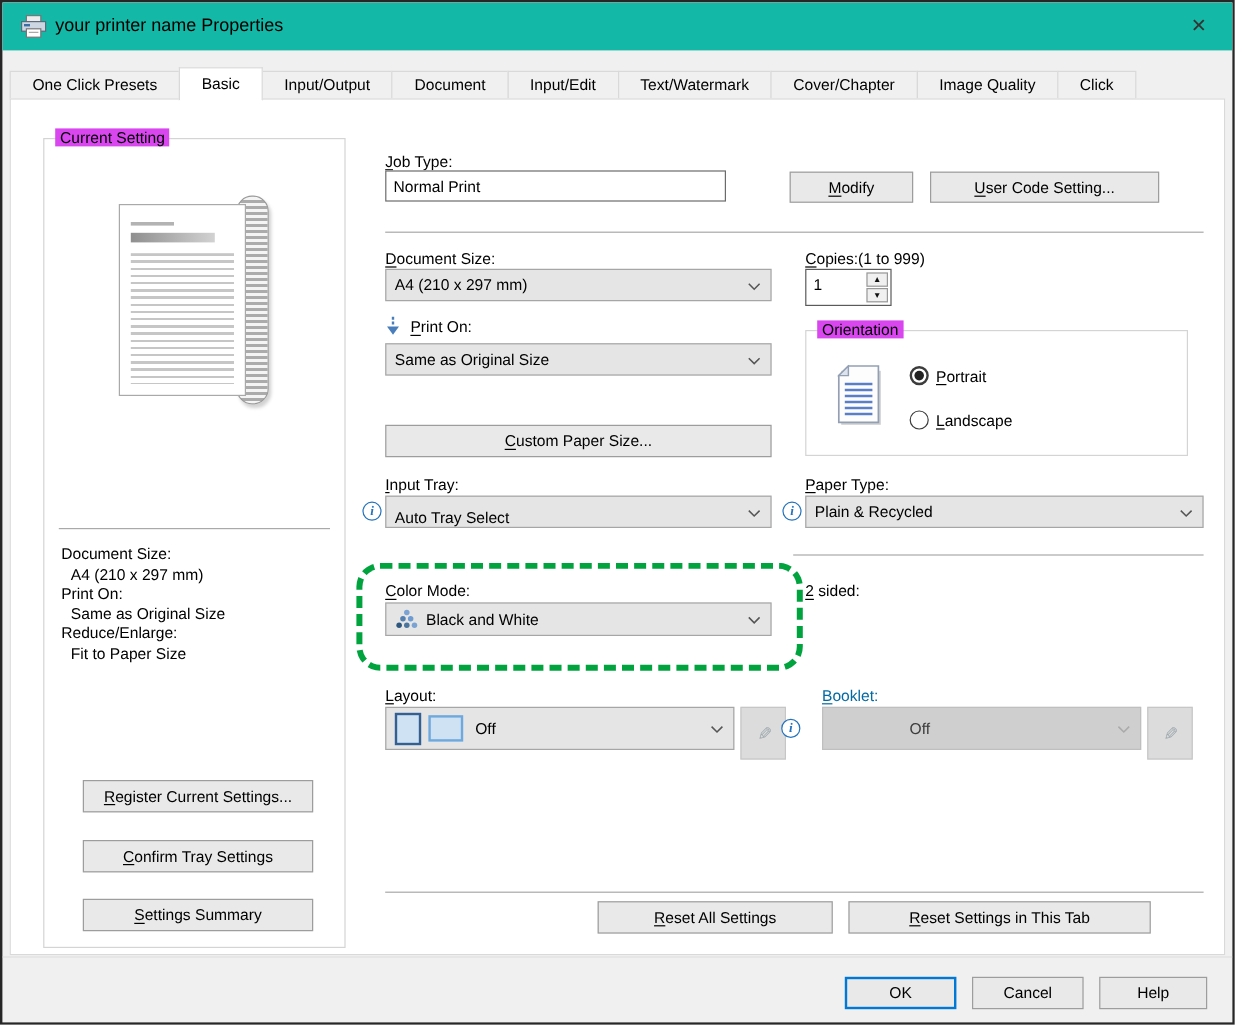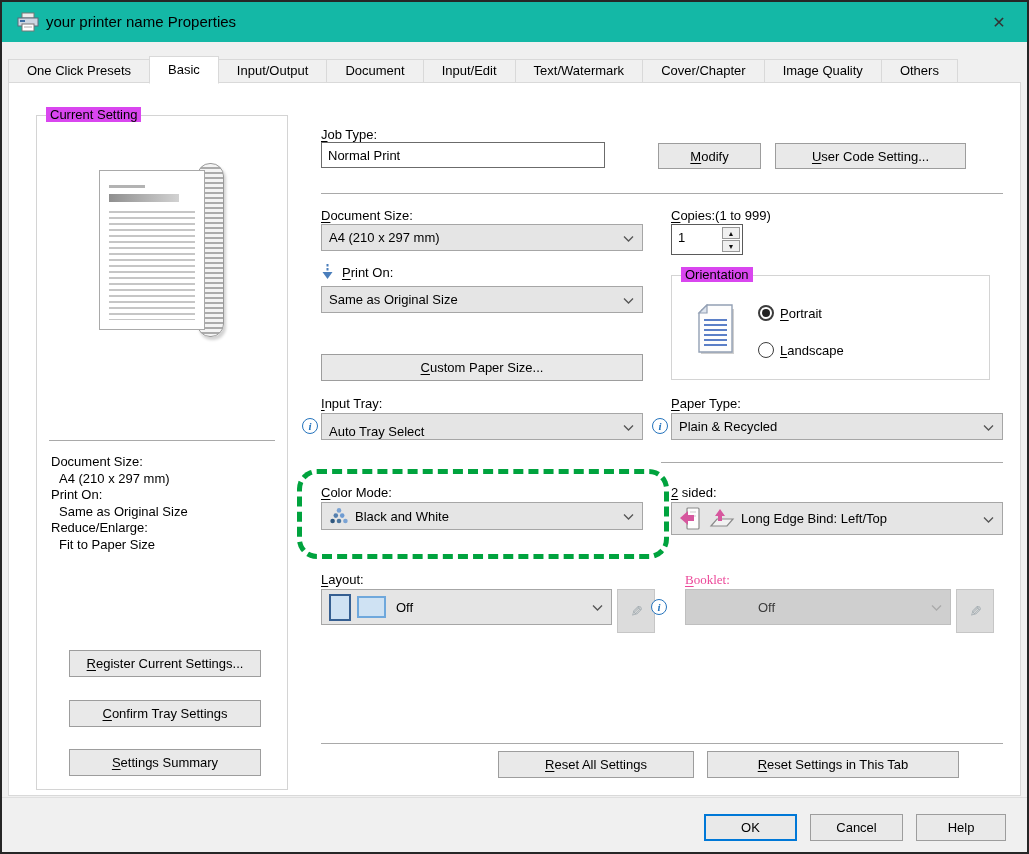--- a/index.html
+++ b/index.html
@@ -52,21 +52,21 @@
   }
 
   .sep { position:absolute; height:1px; background:#a9a9a9; }
 
   .groupbox { position:absolute; border:1px solid #d4d4d4; background:#fff; }
   .group-label {
     position:absolute; top:-9px; left:9px; background:#d946ef; padding:0 4px; white-space:nowrap;
   }
 
   .label { position:absolute; white-space:nowrap; }
-  .label.disabled { color:#ec4899;font-family:Liberation Serif, serif; }
+  .label.disabled { color:#0369a1; }
 
   .btn {
     position:absolute; box-sizing:border-box;
     background:#e9e9e9; border:1px solid #9d9d9d;
     display:flex; align-items:center; justify-content:center;
     white-space:nowrap; cursor:default;
   }
   .btn.accent { border:2px solid #0078d7; }
 
   .combo {
@@ -174,21 +174,21 @@
 
   <div class="tabstrip">
     <div class="tab">One Click Presets</div>
     <div class="tab active">Basic</div>
     <div class="tab">Input/Output</div>
     <div class="tab">Document</div>
     <div class="tab">Input/Edit</div>
     <div class="tab">Text/Watermark</div>
     <div class="tab">Cover/Chapter</div>
     <div class="tab">Image Quality</div>
-    <div class="tab">Others</div>
+    <div class="tab">Click</div>
   </div>
 
   <div class="tabpage">
 
     <div class="groupbox" style="left:27px; top:32px; width:250px; height:673px;">
       <span class="group-label">Current Setting</span>
 
       <div class="preview">
         <div class="pv-curl"></div>
         <div class="pv-page">
@@ -329,42 +329,20 @@
       </span>
       <span>Black and White</span>
       <span class="chev">
         <svg width="11" height="7">
             <polyline points="1,1 5.5,5.5 10,1" fill="none" stroke="#555" stroke-width="1.3"></polyline>
           </svg>
       </span>
     </div>
 
     <div class="label" style="left:662px; top:402px;"><u>2</u> sided:</div>
-    <div class="combo" style="left:662px; top:419px; width:332px; height:33px;">
-      <span style="display:inline-flex;">
-        <svg width="22" height="26" viewBox="0 0 22 26">
-          <rect x="8" y="2" width="12" height="21" rx="1" fill="#fdfdfd" stroke="#8a8a8a" stroke-width="1.2"></rect>
-          <line x1="11" y1="6" x2="17" y2="6" stroke="#c9c9c9"></line>
-          <line x1="11" y1="10" x2="17" y2="10" stroke="#c9c9c9"></line>
-          <polygon points="1,12 9,5 9,9 15,9 15,15 9,15 9,19" fill="#d6579e"></polygon>
-        </svg>
-      </span>
-      <span style="display:inline-flex;">
-        <svg width="28" height="24" viewBox="0 0 28 24">
-          <polygon points="4,19 10,12 26,12 20,19" fill="#f2f2f2" stroke="#8a8a8a" stroke-width="1.2"></polygon>
-          <polygon points="13,2 8,9 11,9 11,14 15,14 15,9 18,9" fill="#d6579e"></polygon>
-        </svg>
-      </span>
-      <span>Long Edge Bind: Left/Top</span>
-      <span class="chev">
-        <svg width="11" height="7">
-            <polyline points="1,1 5.5,5.5 10,1" fill="none" stroke="#555" stroke-width="1.3"></polyline>
-          </svg>
-      </span>
-    </div>
 
     <div class="label" style="left:312px; top:489px;"><u>L</u>ayout:</div>
     <div class="combo" style="left:312px; top:506px; width:291px; height:36px;">
       <span style="display:inline-block; width:22px; height:27px; background:#cfe2f3; border:2px solid #365f91; box-sizing:border-box;"></span>
       <span style="display:inline-block; width:29px; height:22px; background:#cfe2f3; border:2px solid #6fa8dc; box-sizing:border-box;"></span>
       <span style="margin-left:4px;">Off</span>
       <span class="chev">
         <svg width="11" height="7">
             <polyline points="1,1 5.5,5.5 10,1" fill="none" stroke="#555" stroke-width="1.3"></polyline>
           </svg>

